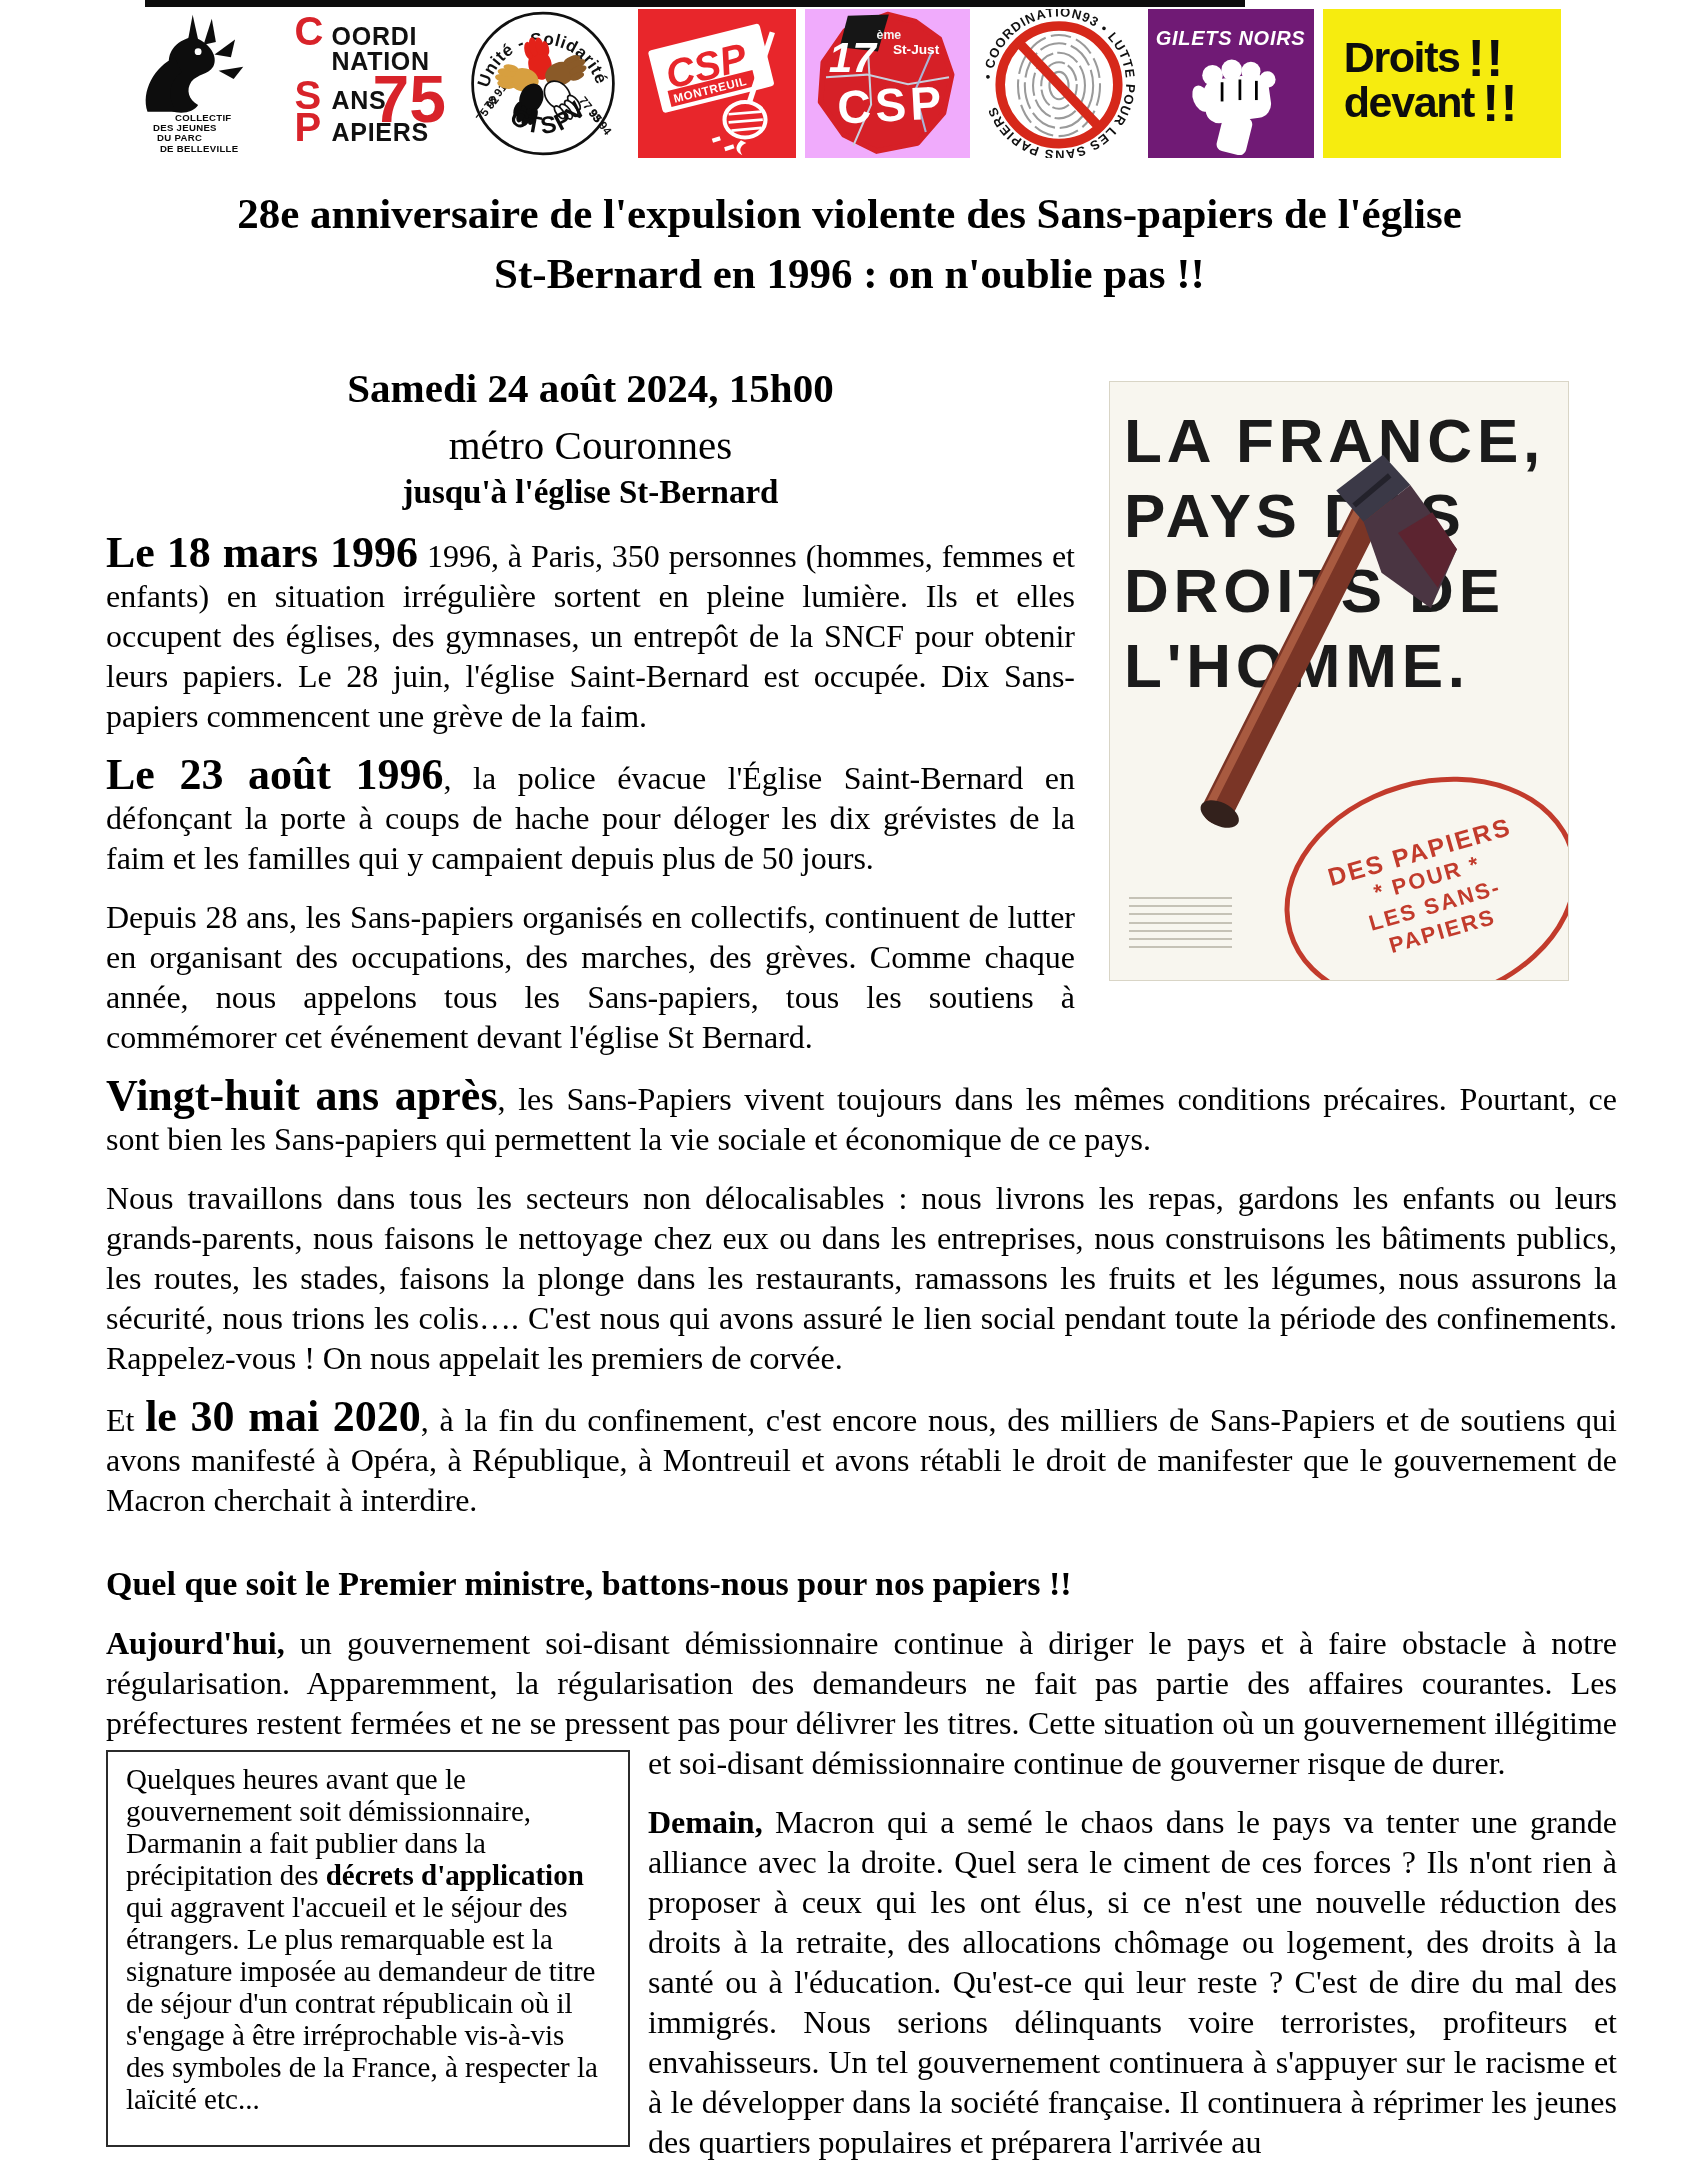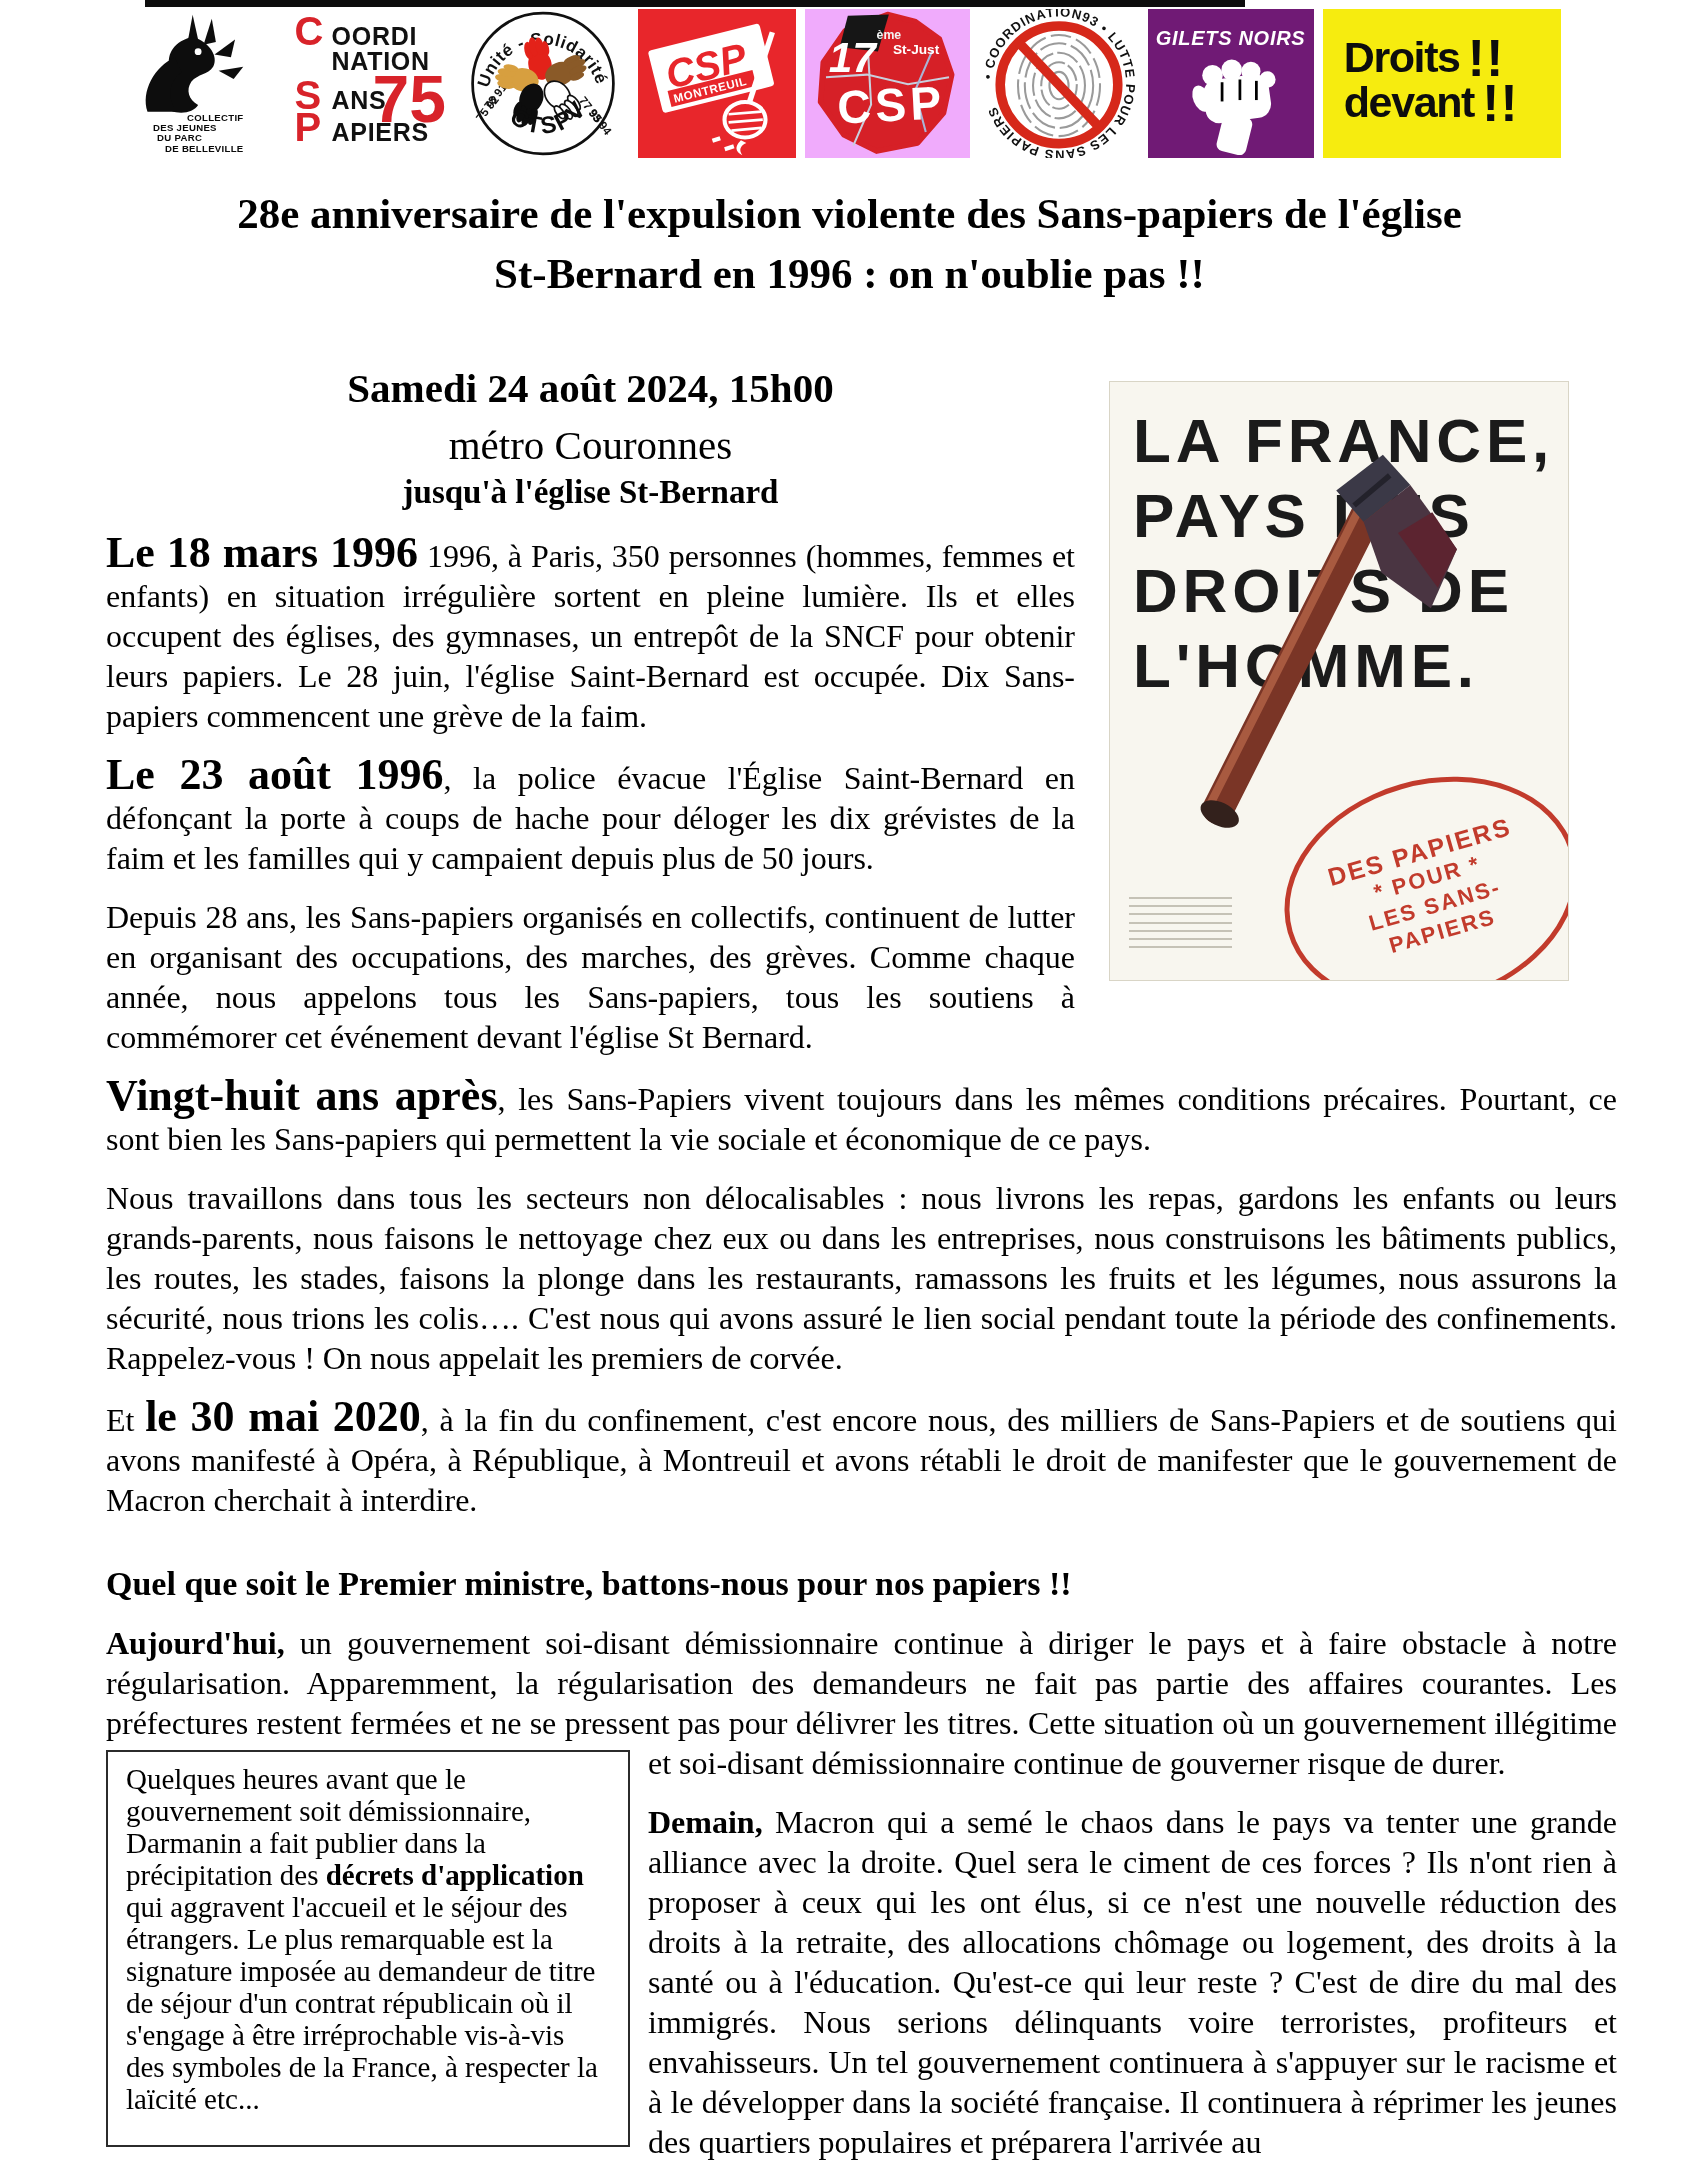--- a/index.html
+++ b/index.html
@@ -7,21 +7,21 @@
     position:relative; width:1699px; height:2183px; margin:0 auto;
     background:#ffffff; overflow:hidden; color:#000;
     font-family:"Liberation Serif", serif;
   }
   
   .topbar { position:absolute; left:145px; top:0; width:1100px; height:6.9px; background:#0d0d0d; }
   .logos { position:absolute; left:127px; top:9px; display:flex; gap:9.6px; align-items:flex-start; }
   .logo { height:149px; position:relative; overflow:hidden; flex:none; }
   .lg-belleville { width:147px; background:#fff; }
   .lg-belleville .cap { position:absolute; left:26px; bottom:4.1px; font:900 9.6px/10.3px "Liberation Sans",sans-serif; letter-spacing:0.3px; color:#0a0a0a; }
-  .lg-belleville .cap div:nth-child(1){ margin-left:34px; }
+  .lg-belleville .cap div:nth-child(1){ margin-left:22px; }
   .lg-belleville .cap div:nth-child(3){ margin-left:4.1px; }
   .lg-belleville .cap div:nth-child(4){ margin-left:6.9px;text-align:right; }
   .lg-csp75 { width:165px; background:#fff; font-family:"Liberation Sans",sans-serif; }
   .lg-csp75 .row { display:flex; align-items:baseline; height:32px; }
   .lg-csp75 .ini { width:37px; color:#d8232a; font-size:40px; font-weight:900; line-height:30px; }
   .lg-csp75 .txt { color:#111; font-size:25px; font-weight:900; letter-spacing:0.7px; line-height:27.4px; }
   .lg-csp75 .num { position:absolute; right:2.7px; top:59px; color:#d8232a; font-size:66px; font-weight:900; line-height:62px; }
   .lg-csp75 .inner { position:relative; padding:6.9px 0 0 11px; }
   .lg-ctspv { width:170px; background:#fff; }
   .lg-montreuil { width:158px; background:#e8262b; }
@@ -44,21 +44,21 @@
   
   .content { position:absolute; left:106px; top:343px; width:1511px; text-align:justify; font-size:32px; line-height:40px; }
   .content p { margin:19px 0; }
   .centered { text-align:center; }
   .lead { font-weight:bold; }
   .lead-lg { font-weight:bold; font-size:44px; }
   .h2 { font-weight:bold; font-size:34px; margin:44px 0 6.9px 0; text-align:left; }
   
   .poster { float:right; width:458px; height:598px; margin:38px 48px 60px 34px;
             background:#f8f6ef; border:0.7px solid #d9d5c6; position:relative; overflow:hidden; }
-  .poster .plines { position:absolute; left:23px; top:20.6px; font-family:"Liberation Sans",sans-serif;
+  .poster .plines { position:absolute; left:14px; top:20.6px; font-family:"Liberation Sans",sans-serif;
             font-weight:700; font-size:62px; line-height:75px; letter-spacing:4.8px; color:#1b1b1b; }
   .poster .axe { position:absolute; left:0; top:0; }
   .poster .stamp { position:absolute; right:-12.3px; bottom:-23px; width:288px; height:213px;
             border:5.5px solid #c23b2c; border-radius:50%; transform:rotate(-16deg);
             color:#c23b2c; font-family:"Liberation Sans",sans-serif; font-weight:900;
             display:flex; flex-direction:column; justify-content:center; align-items:center; }
   .poster .stamp div { line-height:27.4px; letter-spacing:2.1px; }
   .poster .stamp .s0 { font-size:25px; }
   .poster .stamp .s1,.poster .stamp .s2,.poster .stamp .s3 { font-size:22px; }
   .poster .fineprint { position:absolute; left:19px; bottom:32px; width:103px; height:51px;

